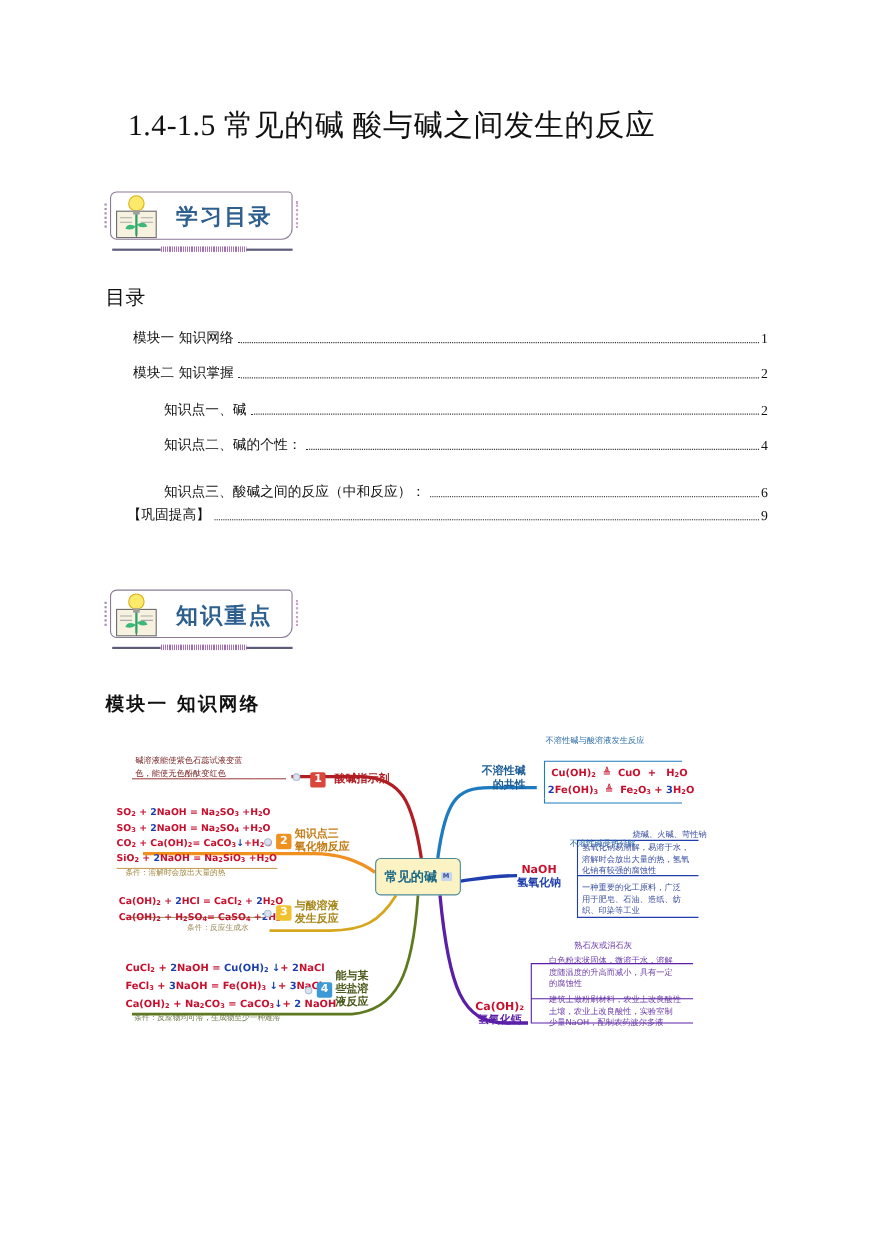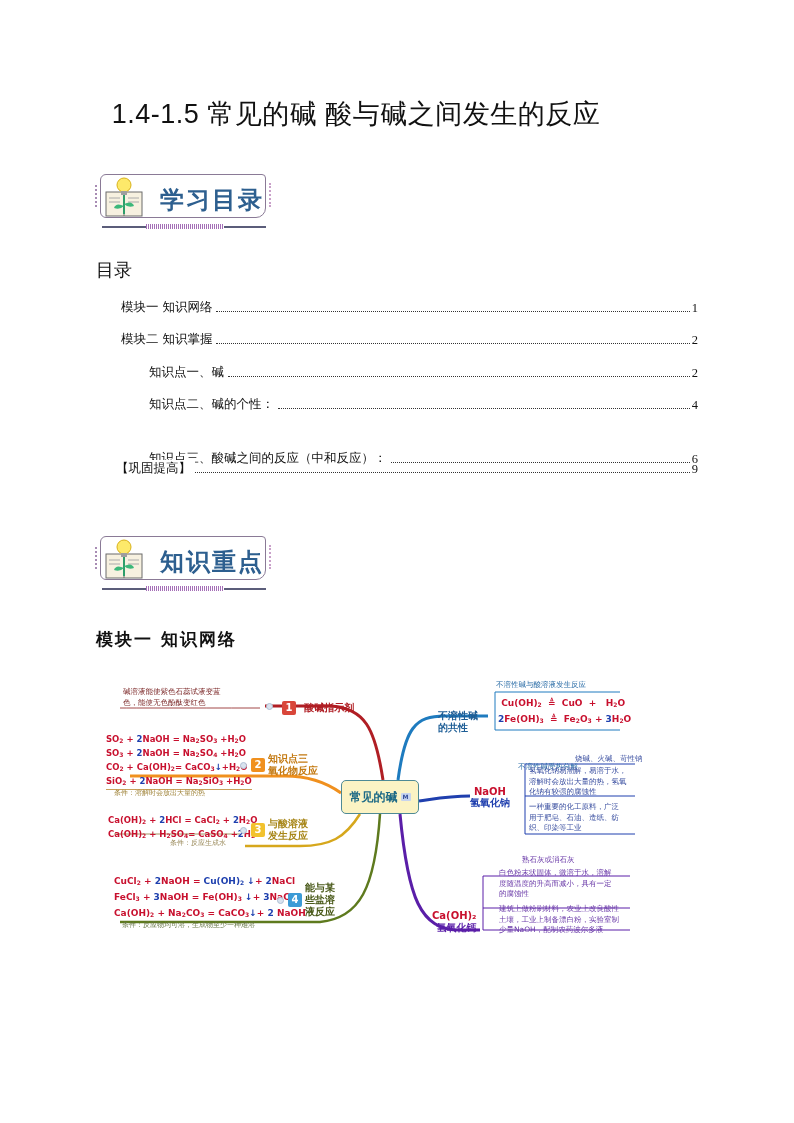--- a/index.html
+++ b/index.html
@@ -1,21 +1,21 @@
 <!DOCTYPE html>
 <html><head>
 <meta charset="utf-8">
 <style>
   * { box-sizing: border-box; margin: 0; padding: 0; }
   html, body { width: 794px; height: 1123px; background: #ffffff; overflow: hidden; }
   body { position: relative; font-family: "DejaVu Serif", "Liberation Serif", serif; color: #111; }
 
   .page-title {
     position: absolute; left: 0; top: 96px; width: 712px; text-align: center;
-    font-family: Liberation Sans, sans-serif;
+    font-family: Liberation Serif, serif;
     font-size: 27px; letter-spacing: 0.5px; color: #111;
   }
 
   
   .banner { position: absolute; left: 96px; width: 178px; height: 64px; }
   .banner .frame {
     position: absolute; left: 4px; top: 4px; width: 166px; height: 44px;
     border: 1.5px solid #8a7a96; border-radius: 6px 4px 10px 6px;
     background: #fff;
   }
@@ -30,21 +30,21 @@
   .banner .rule {
     position: absolute; left: 6px; top: 56px; width: 164px; height: 2px; background: #5b5d7a;
   }
   .banner .rule-mid {
     position: absolute; left: 50px; top: 54px; width: 78px; height: 5px;
     background: repeating-linear-gradient(90deg, #a56fb7 0 1px, #fff 1px 2px);
   }
   .banner .icon { position: absolute; left: 8px; top: 4px; width: 40px; height: 46px; }
   .banner .label {
     position: absolute; left: 64px; top: 14px;
-    font-family: "DejaVu Sans", sans-serif; font-size: 24px; font-weight: bold;
+    font-family: "DejaVu Sans", sans-serif; font-size: 20px; font-weight: bold;
     color: #2d5f8f; letter-spacing: 2px;
   }
 
   
   .toc-heading {
     position: absolute; left: 96px; top: 258px; font-size: 18px;
     font-family: "DejaVu Sans", sans-serif; color: #111;
   }
   .toc-row {
     position: absolute; height: 18px; display: flex; align-items: flex-end;
@@ -131,21 +131,21 @@
 <div class="toc-row" style="left:149px; top:363px;">
   <span class="t">知识点一、碱</span>
   <span class="dots"></span>
   <span class="pg">2</span>
 </div>
 <div class="toc-row" style="left:149px; top:395px;">
   <span class="t">知识点二、碱的个性：</span>
   <span class="dots"></span>
   <span class="pg">4</span>
 </div>
-<div class="toc-row" style="left:149px; top:449px;justify-content:center;">
+<div class="toc-row" style="left:149px; top:438px;justify-content:center;">
   <span class="t">知识点三、酸碱之间的反应（中和反应）：</span>
   <span class="dots"></span>
   <span class="pg">6</span>
 </div>
 <div class="toc-row" style="left:116px; top:459px;">
   <span class="t">【巩固提高】</span>
   <span class="dots"></span>
   <span class="pg">9</span>
 </div>
 
@@ -251,25 +251,25 @@
   <div class="abs" style="left:177px; top:214px; display:flex; align-items:center;">
     <span class="collapse-dot"></span>
     <span class="num-badge" style="background:#3c9bd6;">4</span>
     <span class="branch-label" style="color:#4a5a1a;">
       <div>能与某</div>
       <div>些盐溶</div>
       <div>液反应</div>
     </span>
   </div>
 
-  <div class="abs branch-label" style="left:338px; top:28px; color:#1e5e96; text-align:left;margin-top:14px;">
+  <div class="abs branch-label" style="left:338px; top:28px; color:#1e5e96; text-align:right;">
     <div>不溶性碱</div>
     <div>的共性</div>
   </div>
-  <div class="abs note" style="left:396px; top:12px; color:#2e6fa8;">不溶性碱与酸溶液发生反应</div>
+  <div class="abs note" style="left:396px; top:0; color:#2e6fa8;">不溶性碱与酸溶液发生反应</div>
   <div class="abs eq" style="left:398px; top:28px; font-size:9px; line-height:14px;">
     <div>&nbsp;Cu(OH)<sub>2</sub> &nbsp;≜ &nbsp;CuO &nbsp;+ &nbsp; H<sub>2</sub>O</div>
     <div><span class="b">2</span>Fe(OH)<sub>3</sub> &nbsp;≜ &nbsp;Fe<sub>2</sub>O<sub>3</sub> + <span class="b">3</span>H<sub>2</sub>O</div>
   </div>
   <div class="abs note" style="left:418px; top:56px; color:#2e6fa8;margin-top:38px;">不溶性碱受热分解</div>
 
   <div class="abs branch-label" style="left:370px; top:118px; text-align:center;">
     <div style="color:#c8102e;">NaOH</div>
     <div style="color:#1f3fae;font-family:Liberation Mono, monospace;">氢氧化钠</div>
   </div>
@@ -278,28 +278,28 @@
     <div>氢氧化钠易潮解，易溶于水，</div>
     <div>溶解时会放出大量的热，氢氧</div>
     <div>化钠有较强的腐蚀性</div>
   </div>
   <div class="abs note" style="left:429px; top:134px; color:#3a4fa0;font-family:Liberation Serif, serif;">
     <div>一种重要的化工原料，广泛</div>
     <div>用于肥皂、石油、造纸、纺</div>
     <div>织、印染等工业</div>
   </div>
 
-  <div class="abs branch-label" style="left:332px; top:242px; text-align:right;">
+  <div class="abs branch-label" style="left:332px; top:242px; text-align:center;">
     <div style="color:#c8102e;">Ca(OH)₂</div>
     <div style="color:#5a1ea8;">氢氧化钙</div>
   </div>
   <div class="abs note" style="left:398px; top:187px; color:#6a3aa8;margin-left:24px;">熟石灰或消石灰</div>
   <div class="abs note" style="left:399px; top:200px; color:#6a3aa8;">
     <div>白色粉末状固体，微溶于水，溶解</div>
     <div>度随温度的升高而减小，具有一定</div>
     <div>的腐蚀性</div>
   </div>
   <div class="abs note" style="left:399px; top:236px; color:#6a3aa8;">
     <div>建筑上做粉刷材料，农业上改良酸性</div>
-    <div>土壤，工业上制备漂白粉，实验室制</div>
+    <div>土壤，农业上改良酸性，实验室制</div>
     <div>少量NaOH，配制农药波尔多液</div>
   </div>
 </div>
 
 </body></html>

